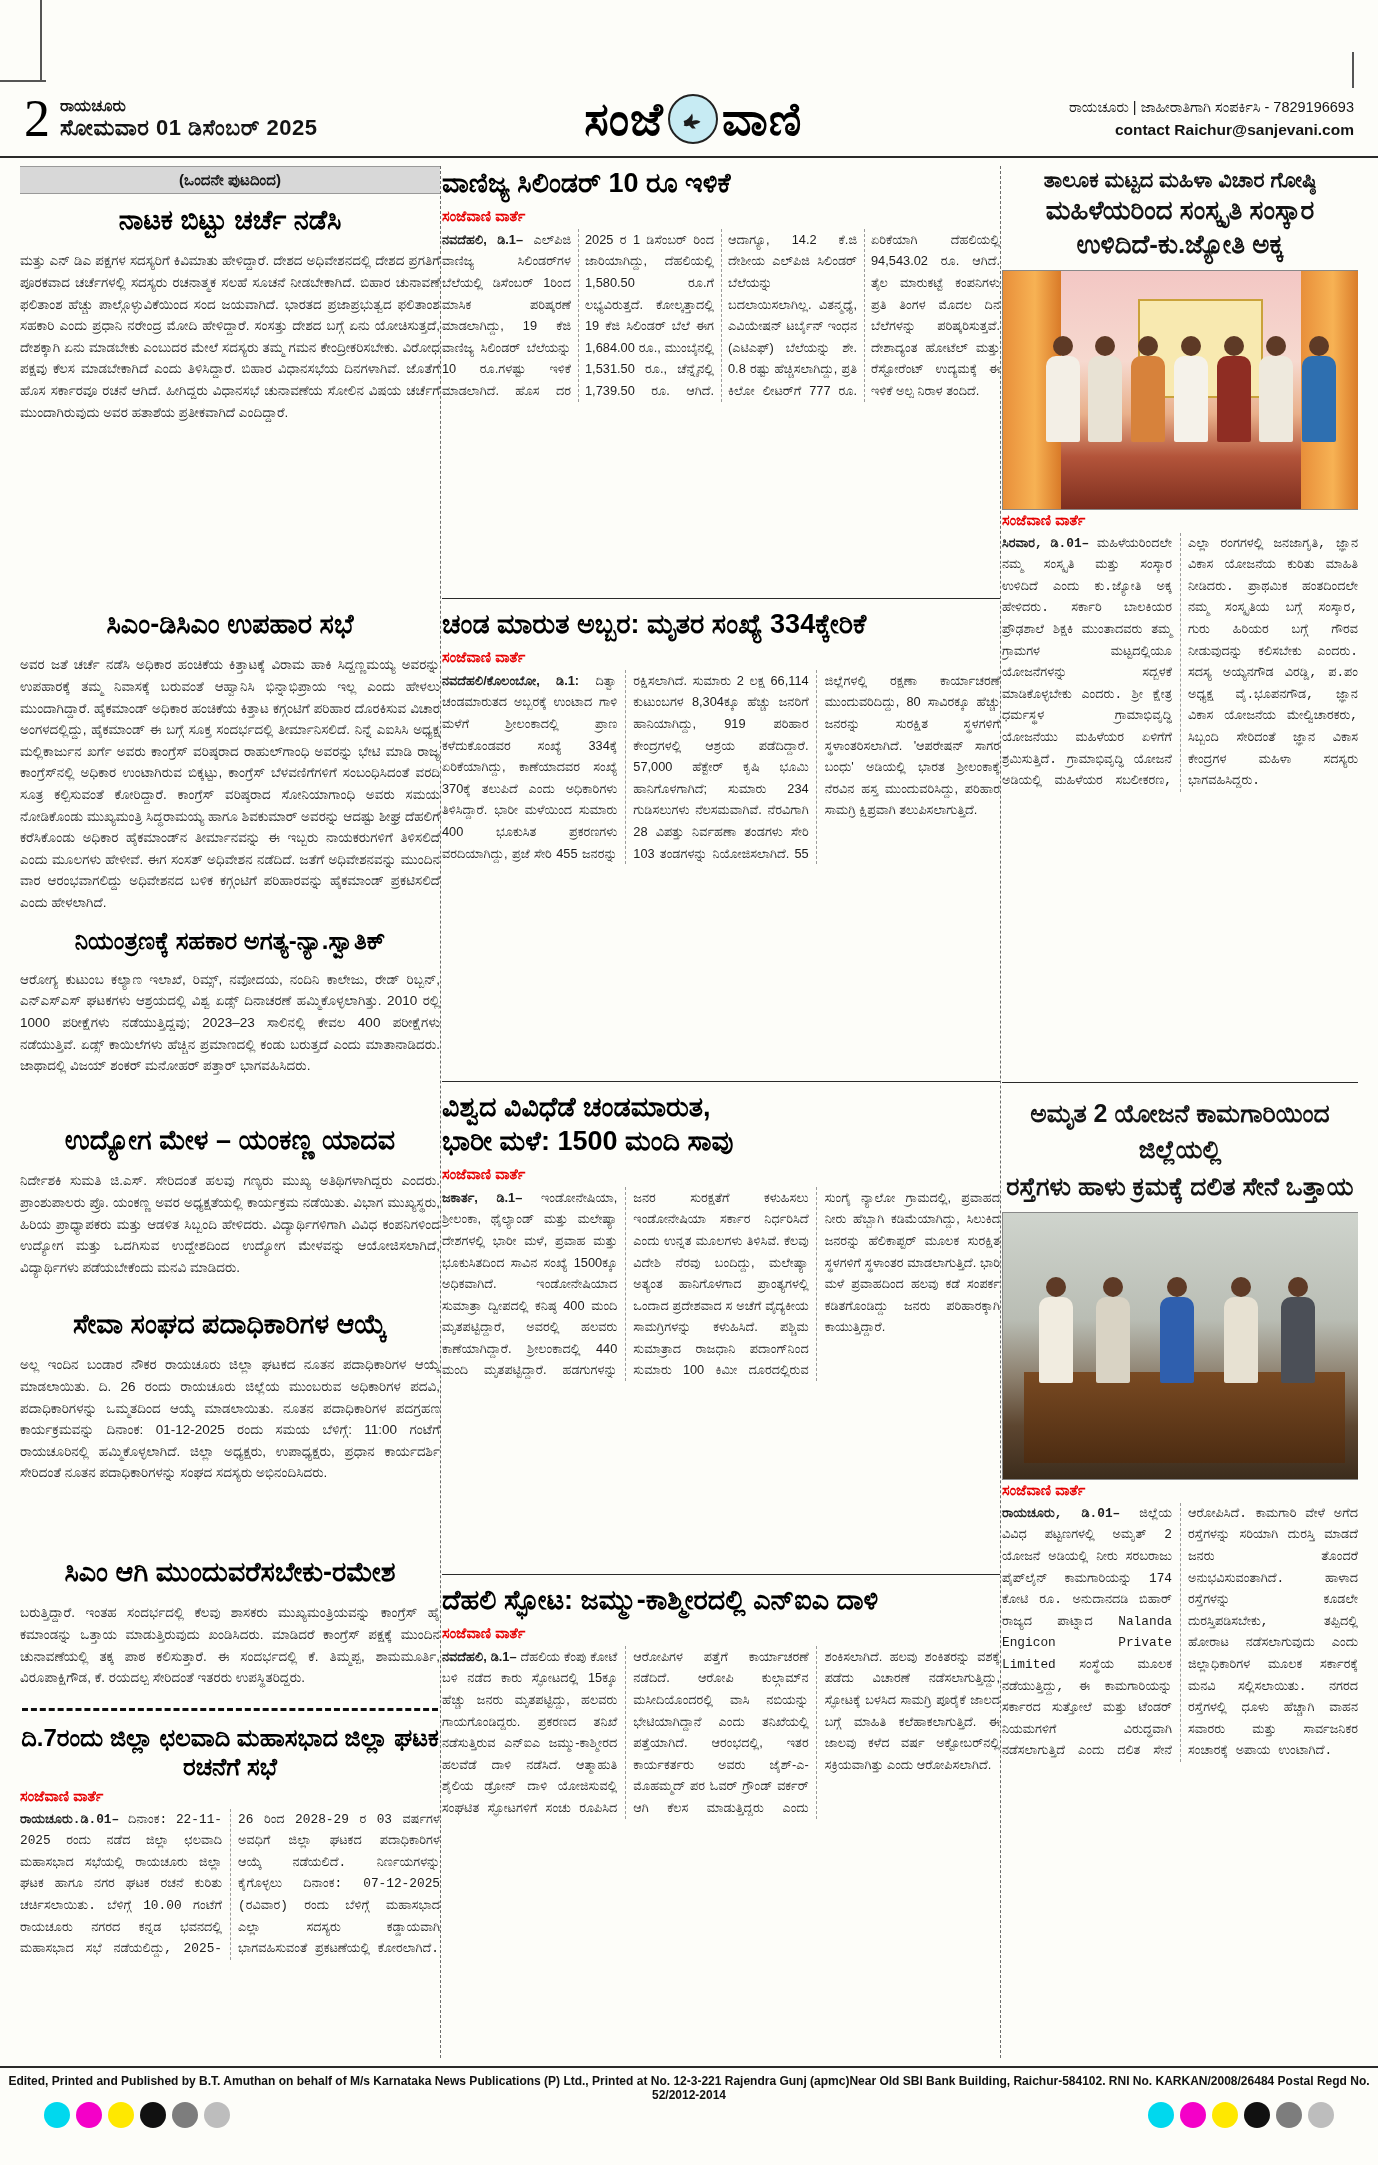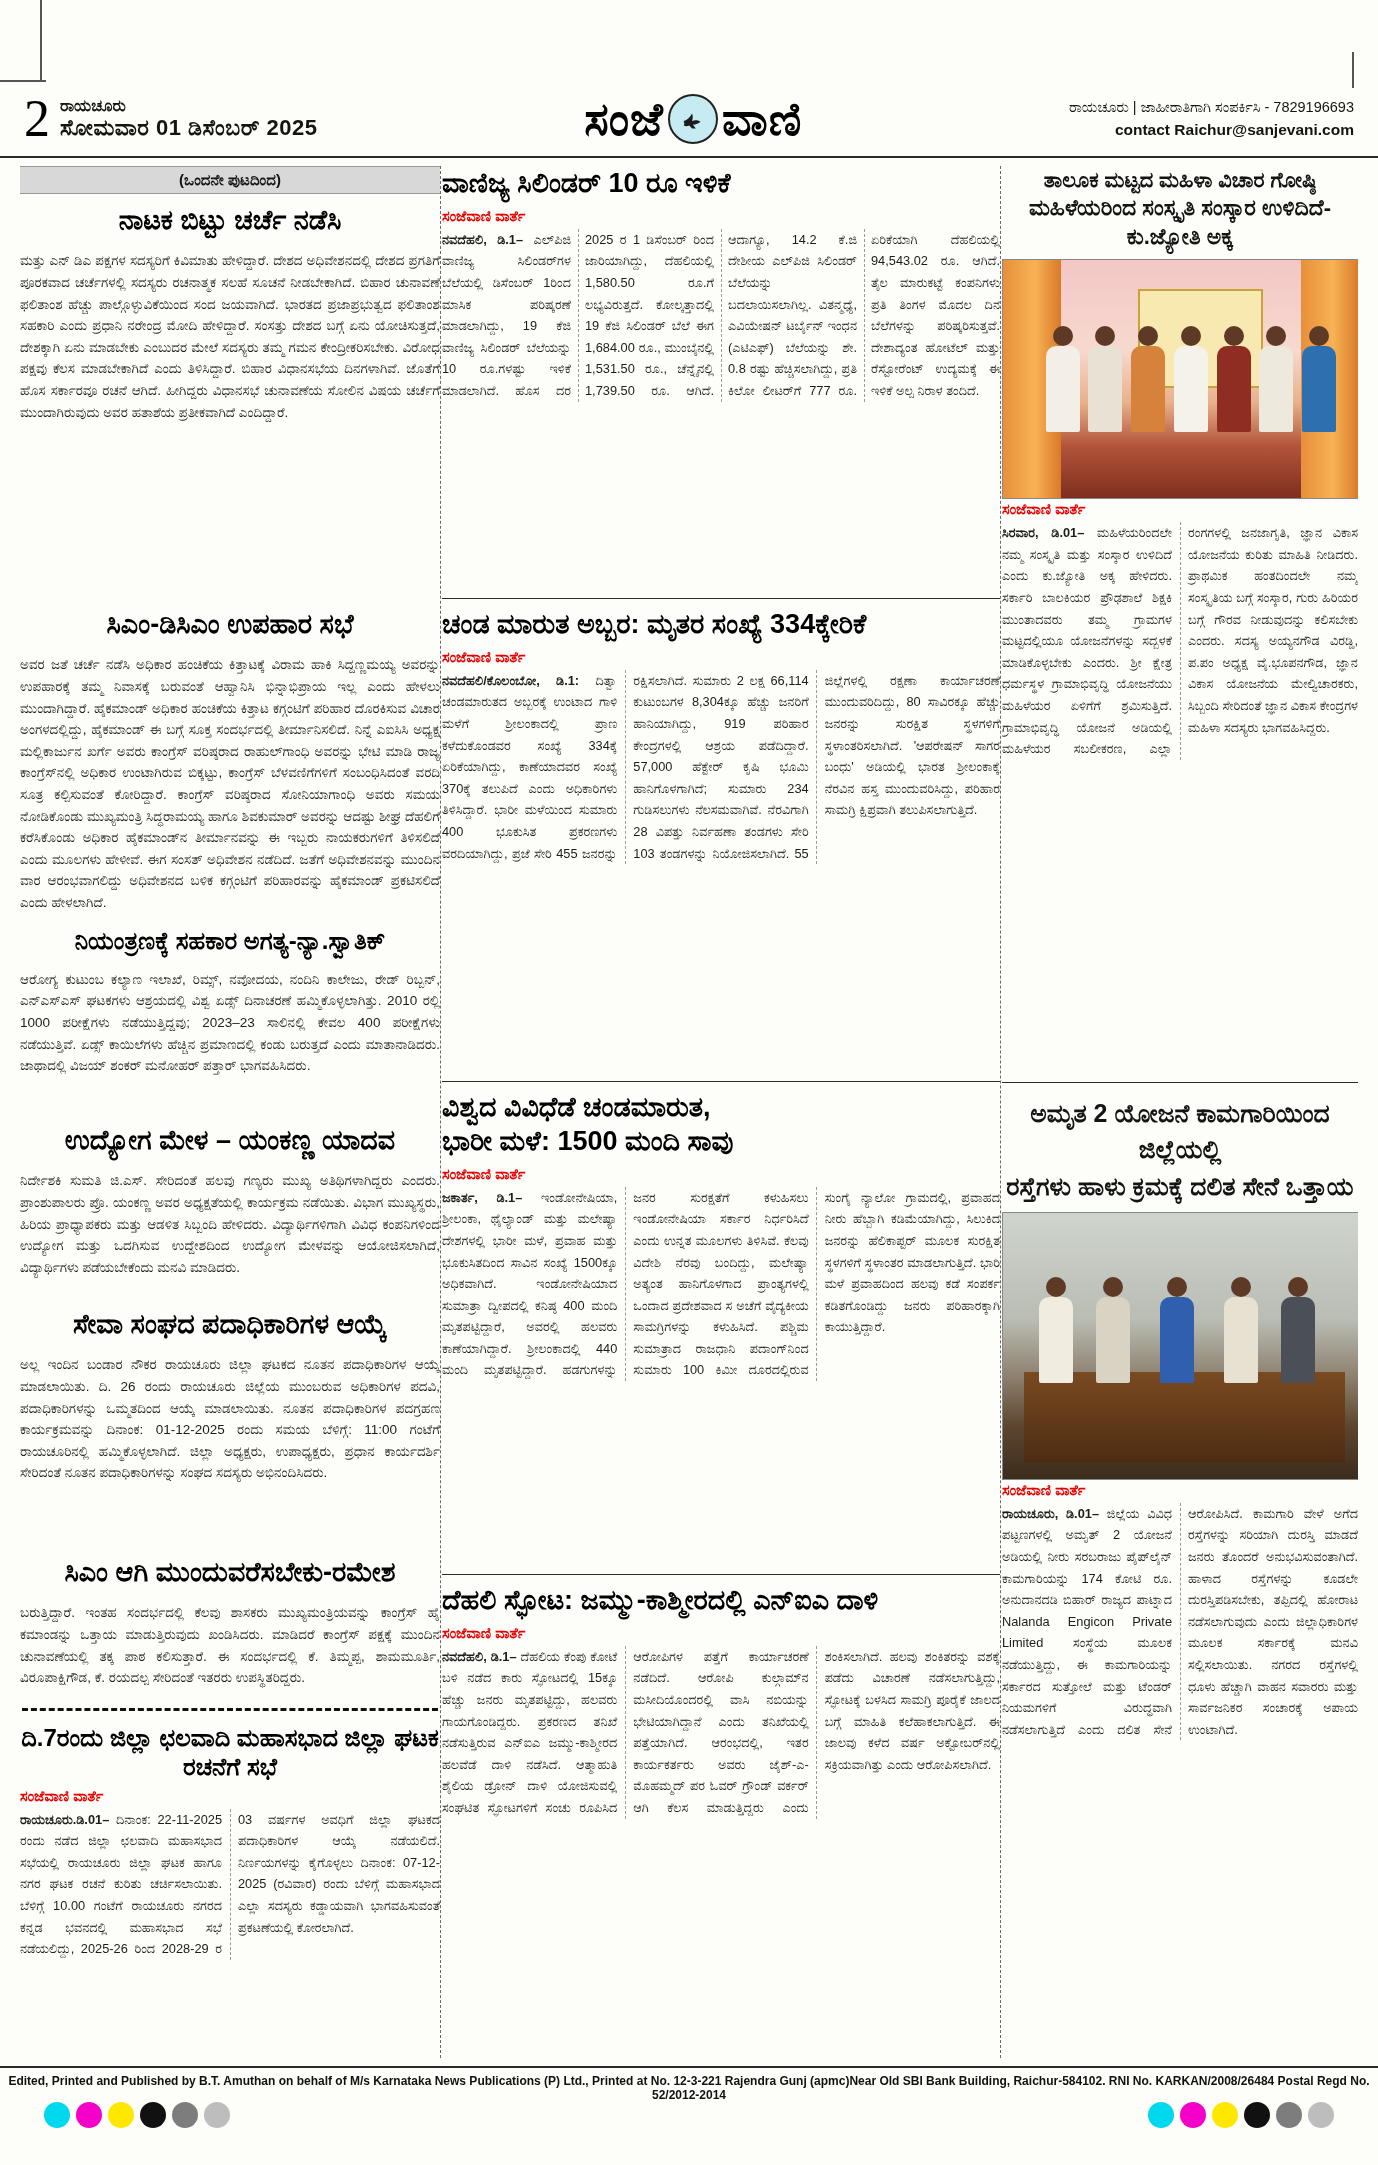--- a/index.html
+++ b/index.html
@@ -31,37 +31,37 @@
   .col-right{flex:1 1 auto;}
 
   .continued-tag{flex:0 0 26px;background:#d8d8d8;border-top:1px solid #999;border-bottom:1px solid #999;text-align:center;font-size:15px;font-weight:700;line-height:26px;margin-bottom:6px;}
 
   article{overflow:hidden;}
   article h2{margin:4px 0 6px;text-align:center;font-weight:800;color:#000;line-height:1.22;}
   .h-md{font-size:27px;}
   .h-sm{font-size:24px;}
   .h-xl{font-size:27px;text-align:left;margin:2px 0 8px;font-weight:800;line-height:1.18;color:#000;}
   .body-txt{font-size:13.5px;line-height:1.6;text-align:justify;color:#1c1c1c;}
-  .cols-2{column-count:2;column-gap:16px;column-rule:1px dashed #9a9a9a;}
+  .cols-2{column-count:2;column-gap:16px;column-rule:1px dashed #9a9a9a;font-family:Liberation Mono, monospace;}
   .cols-3{column-count:3;column-gap:16px;column-rule:1px dashed #9a9a9a;}
   .cols-4{column-count:4;column-gap:14px;column-rule:1px dashed #9a9a9a;}
   .cols-2 .body-inner,.cols-3 .body-inner,.cols-4 .body-inner{font-size:12.8px;}
   .byline{color:#e60000;font-weight:800;font-size:14.5px;margin:2px 0 4px;}
   .dateline{font-weight:800;}
   .mid-sep{border:none;border-top:1.6px solid #2a2a2a;margin:8px 0;}
   .dash-sep{border:none;border-top:3px dashed #111;margin:10px 2px 8px;}
 
   
   .a1{flex:0 0 404px;} .a2{flex:0 0 318px;} .a3{flex:0 0 198px;}
   .a4{flex:0 0 184px;} .a5{flex:0 0 248px;} .a6{flex:0 0 146px;} .a7{flex:1 1 auto;}
   .m1{flex:0 0 424px;} .m2{flex:0 0 466px;} .m3{flex:0 0 476px;} .m4{flex:1 1 auto;}
   .r1{flex:0 0 908px;} .r2{flex:1 1 auto;}
 
   .kicker{text-align:center;font-size:21px;font-weight:800;margin:2px 0;}
-  .r-head{text-align:center;font-size:22px;font-weight:800;line-height:1.3;margin:2px 0 8px;}
+  .r-head{text-align:center;font-size:26px;font-weight:800;line-height:1.3;margin:2px 0 8px;}
   .r2-head{text-align:center;font-size:25px;font-weight:800;line-height:1.45;margin:4px 0 8px;}
 
   
   .photo{position:relative;width:100%;border:1px solid #888;overflow:hidden;}
   .photo1{height:238px;background:
     linear-gradient(180deg,#f3c7c4 0%,#f6d9cf 38%,#e9b08b 60%,#b3543a 78%,#7e2f1f 100%);}
   .photo1 .drape{position:absolute;top:0;bottom:0;width:58px;background:linear-gradient(90deg,#e88f3a,#f7b254 55%,#d97a28);}
   .photo1 .banner{position:absolute;left:38%;top:12%;width:34%;height:40%;background:#f8e9b0;border:2px solid #caa23a;}
   .photo2{height:266px;background:
     linear-gradient(180deg,#cfd4cd 0%,#b9bdb4 40%,#8c7f6d 62%,#5d4630 80%,#3c2c1c 100%);}

